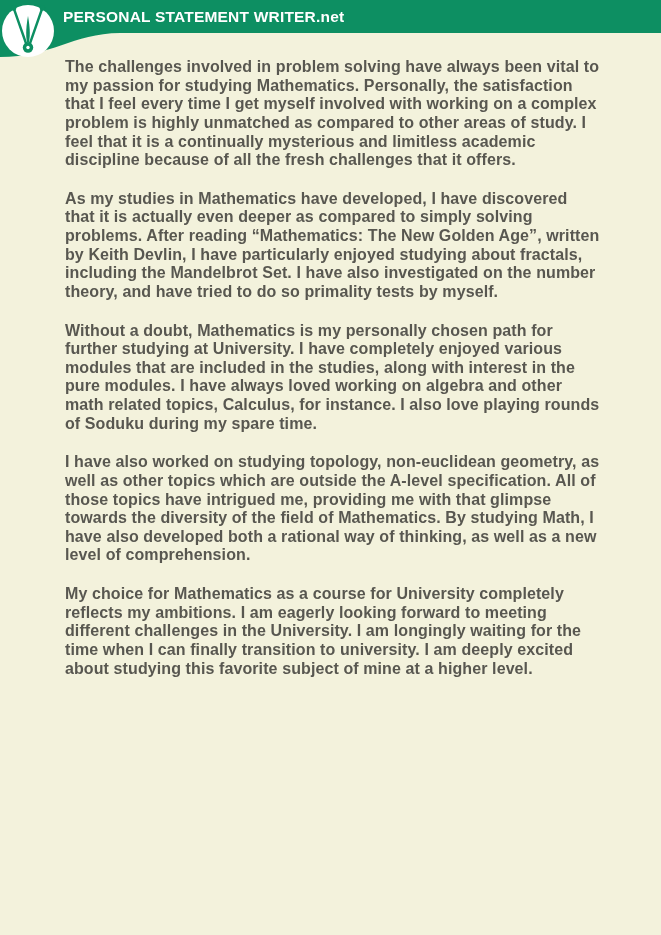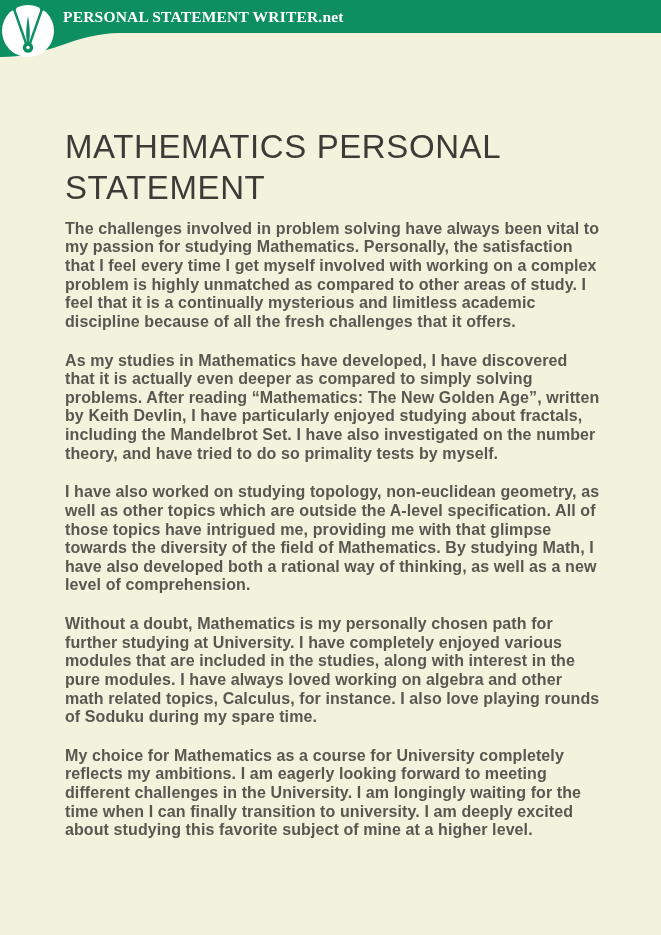--- a/index.html
+++ b/index.html
@@ -33,21 +33,20 @@
     height: 33px;
     display: flex;
     align-items: center;
     color: #ffffff;
     font-size: 15.5px;
     font-weight: bold;
     letter-spacing: 0.2px;
     cursor: pointer;
     z-index: 2;
     text-decoration: none;
-    font-family: Liberation Serif, serif;
   }
   
   .article {
     width: 535px;
     margin-left: 65px;
   }
   .page-title {
     margin: 69px 0 11px 0;
     max-width: 470px;
     font-size: 33px;
@@ -83,20 +82,19 @@
       <circle cx="42.4" cy="8" r="2.7" fill="#0d8f62"></circle>
       <path d="M28,16 C25.8,28 25.4,39 28,45 C30.6,39 30.2,28 28,16 Z" fill="#0d8f62"></path>
       <circle cx="28" cy="47.5" r="5.2" fill="#0d8f62"></circle>
       <circle cx="28" cy="47.5" r="1.7" fill="#ffffff"></circle>
     </g>
   </svg>
   <a class="brand">PERSONAL STATEMENT WRITER.net</a>
 </header>
 
 <main class="article">
-  <h1 class="page-title">MATHEMATICS PERSONAL STATEMENT</h1>
 
   <p class="para">The challenges involved in problem solving have always been vital to my passion for studying Mathematics. Personally, the satisfaction that I feel every time I get myself involved with working on a complex problem is highly unmatched as compared to other areas of study. I feel that it is a continually mysterious and limitless academic discipline because of all the fresh challenges that it offers.</p>
   <p class="para">As my studies in Mathematics have developed, I have discovered that it is actually even deeper as compared to simply solving problems. After reading “Mathematics: The New Golden Age”, written by Keith Devlin, I have particularly enjoyed studying about fractals, including the Mandelbrot Set. I have also investigated on the number theory, and have tried to do so primality tests by myself.</p>
+  <p class="para">Without a doubt, Mathematics is my personally chosen path for further studying at University. I have completely enjoyed various modules that are included in the studies, along with interest in the pure modules. I have always loved working on algebra and other math related topics, Calculus, for instance. I also love playing rounds of Soduku during my spare time.</p>
   <p class="para">I have also worked on studying topology, non-euclidean geometry, as well as other topics which are outside the A-level specification. All of those topics have intrigued me, providing me with that glimpse towards the diversity of the field of Mathematics. By studying Math, I have also developed both a rational way of thinking, as well as a new level of comprehension.</p>
-  <p class="para">Without a doubt, Mathematics is my personally chosen path for further studying at University. I have completely enjoyed various modules that are included in the studies, along with interest in the pure modules. I have always loved working on algebra and other math related topics, Calculus, for instance. I also love playing rounds of Soduku during my spare time.</p>
   <p class="para">My choice for Mathematics as a course for University completely reflects my ambitions. I am eagerly looking forward to meeting different challenges in the University. I am longingly waiting for the time when I can finally transition to university. I am deeply excited about studying this favorite subject of mine at a higher level.</p>
 </main>
 
 </body></html>

